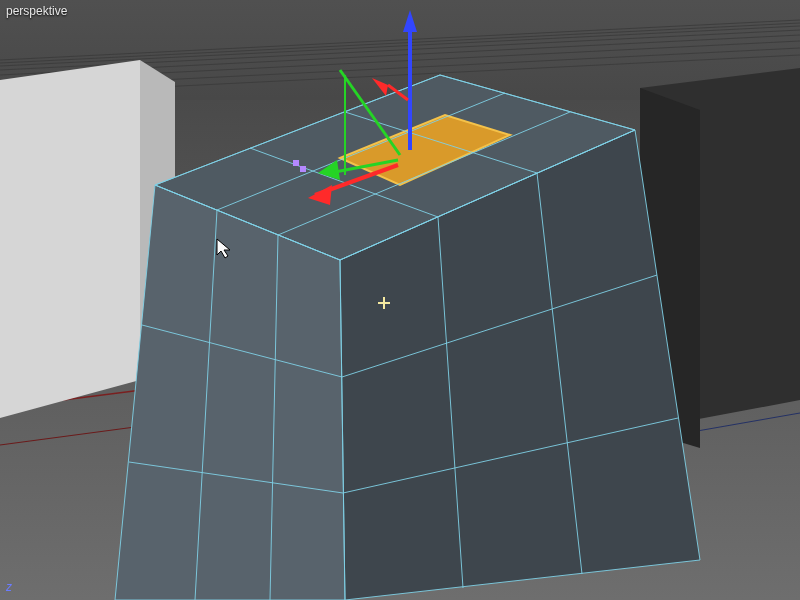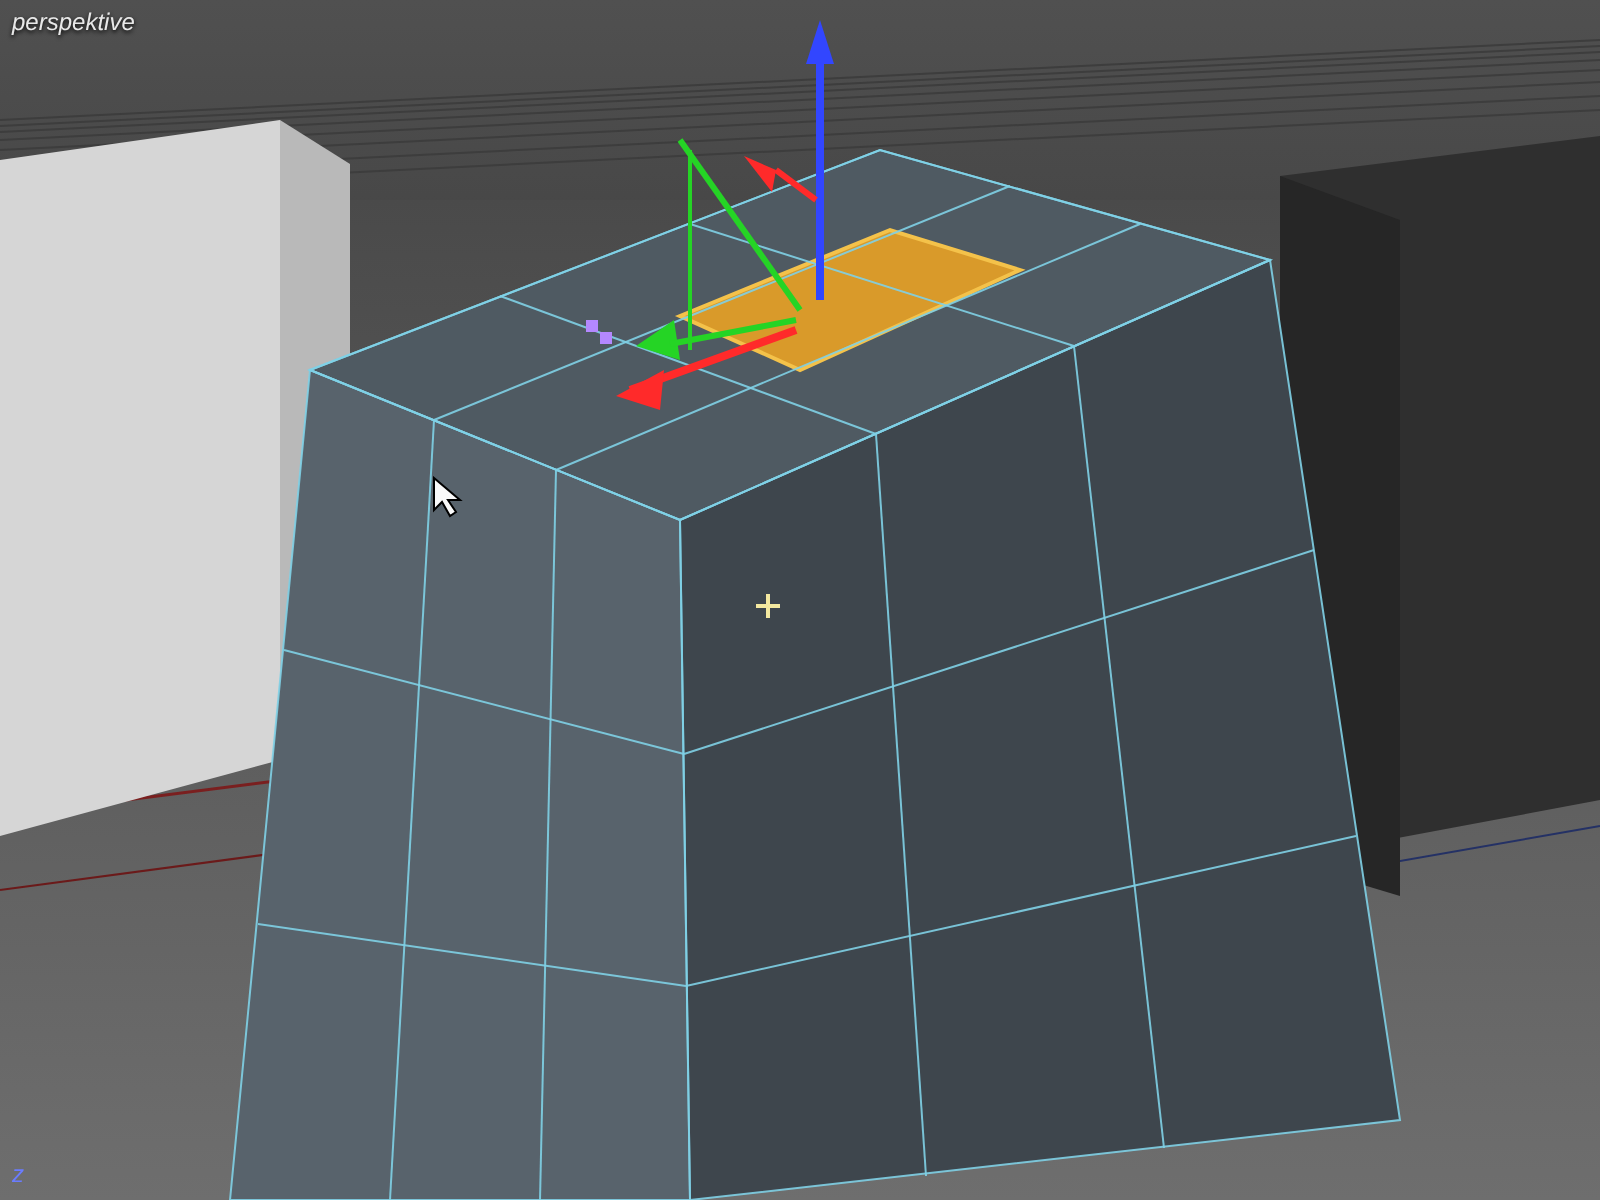--- a/index.html
+++ b/index.html
@@ -1,18 +1,18 @@
 <!DOCTYPE html>
 <html><head>
 <meta charset="utf-8">
 <style>
   html,body{margin:0;padding:0;width:800px;height:600px;overflow:hidden;background:#555;font-family:Arial,Helvetica,sans-serif;}
   #viewport{position:absolute;inset:0;}
   svg{position:absolute;inset:0;}
-  .label{position:absolute;color:#e8e8e8;font-size:12px;text-shadow:0 1px 2px #000;font-style:italic;}
+  .label{position:absolute;color:#e8e8e8;font-size:12px;text-shadow:0 1px 2px #000;}
   .axis-label{position:absolute;color:#aab;font-size:12px;font-style:italic;}
   .cursor{position:absolute;pointer-events:none;}
 </style>
 </head>
 <body>
 
 <div id="viewport">
 
   <svg viewBox="0 0 800 600">
     <defs>

